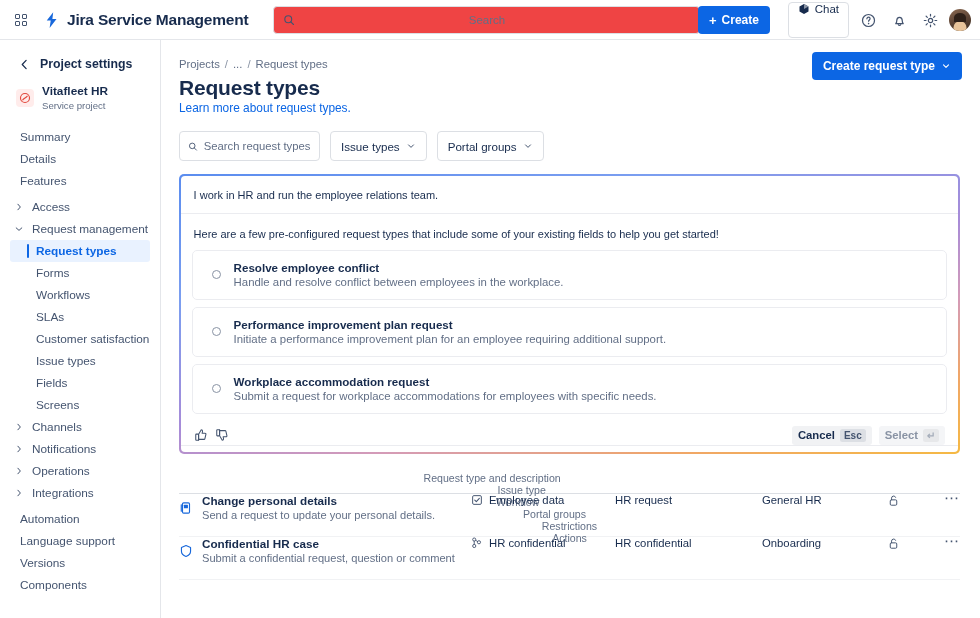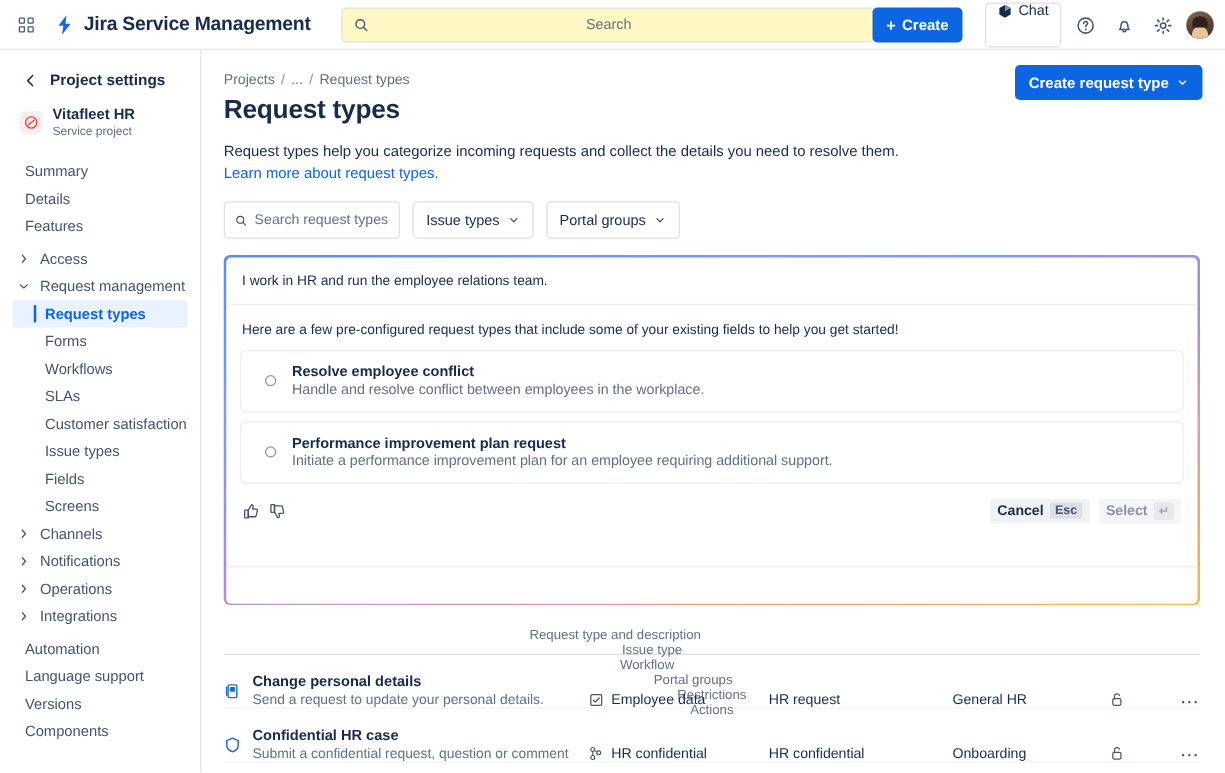--- a/index.html
+++ b/index.html
@@ -24,21 +24,21 @@
   .grid-dots { display:grid; grid-template-columns:repeat(2,5px); grid-template-rows:repeat(2,5px); gap:2px; }
   .grid-dots i { display:block; width:5px;height:5px; border:1.2px solid #44546f; border-radius:1px; }
   .brand { display:flex; align-items:center; gap:6px; margin-left:11px; cursor:pointer;}
   .brand-logo { width:18px;height:18px; flex:none; }
   .brand-name { font-size:15.5px; font-weight:600; letter-spacing:-0.2px; color:#172b4d; }
 
   .searchbar {
     position:absolute; left:273px; top:6px;
     width:427px; height:28px;
     border:1px solid #dcdfe4; border-radius:4px;
-    background:#fef9c3;
+    background:#ef4444;
     display:flex; align-items:center;
   }
   .searchbar .mag { margin-left:9px; flex:none; }
   .searchbar input {
     border:0; outline:0; background:transparent;
     flex:1; height:100%; font-size:11.5px; font-family:inherit;
     color:#172b4d; text-align:center; padding-right:20px;
   }
   .searchbar input::placeholder { color:#626f86; }
 
@@ -186,21 +186,21 @@
     gap:5px; padding:7px 11px 7px 0; height:30px;
   }
 
   
   .tbl { margin-top:18px; }
   .tbl-head {
     display:flex; align-items:center; height:22px;
     border-bottom:1px solid #dcdfe4; padding-bottom:6px;flex-direction:column;
   }
   .tbl-head div { font-size:10.6px; color:#626f86; font-weight:400; }
-  .tbl-row { display:flex; align-items:flex-end; height:43px; border-bottom:1px solid #f1f2f4; }
+  .tbl-row { display:flex; align-items:flex-start; height:43px; border-bottom:1px solid #f1f2f4; }
   .c-name { width:292px; flex:none; display:flex; align-items:center; gap:9px; }
   .c-issue { width:144px; flex:none; display:flex; align-items:center; gap:6px; font-size:11.3px; color:#172b4d;}
   .c-wf { width:147px; flex:none; font-size:11.3px; color:#172b4d; }
   .c-pg { width:93px; flex:none; font-size:11.3px; color:#172b4d; }
   .c-res { width:77px; flex:none; display:flex; justify-content:center; }
   .c-act { width:40px; flex:none; display:flex; justify-content:center; }
   .rt-title { font-size:11.7px; font-weight:700; color:#172b4d; }
   .rt-desc { font-size:11.1px; color:#626f86; margin-top:2px; }
   .dots { font-size:15px; color:#44546f; letter-spacing:1px; cursor:pointer; line-height:8px;}
 </style>
@@ -391,21 +391,20 @@
 
     <div class="page-title">Request types</div>
 
     <button class="create-rt-btn">
       <span>Create request type</span>
       <svg width="10" height="10" viewBox="0 0 16 16">
         <path d="M4 6.2 8 10.2l4-4" fill="none" stroke="#fff" stroke-width="1.7" stroke-linecap="round" stroke-linejoin="round"></path>
       </svg>
     </button>
 
-    <div class="lede">Request types help you categorize incoming requests and collect the details you need to resolve them.</div>
     <a class="lede-link">Learn more about request types.</a>
 
     <div class="filters">
       <div class="filter-search">
         <svg width="11" height="11" viewBox="0 0 16 16">
           <circle cx="7" cy="7" r="4.6" fill="none" stroke="#44546f" stroke-width="1.5"></circle>
           <line x1="10.4" y1="10.4" x2="14" y2="14" stroke="#44546f" stroke-width="1.5" stroke-linecap="round"></line>
         </svg>
         <input value="" placeholder="Search request types" style="">
       </div>
@@ -434,20 +433,27 @@
               <div>
                 <div class="ai-opt-title">Resolve employee conflict</div>
                 <div class="ai-opt-desc">Handle and resolve conflict between employees in the workplace.</div>
               </div>
             </div>
             <div class="ai-opt">
               <span class="radio"></span>
               <div>
                 <div class="ai-opt-title">Performance improvement plan request</div>
                 <div class="ai-opt-desc">Initiate a performance improvement plan for an employee requiring additional support.</div>
+              </div>
+            </div>
+            <div class="ai-opt">
+              <span class="radio"></span>
+              <div>
+                <div class="ai-opt-title">Workplace accommodation request</div>
+                <div class="ai-opt-desc">Submit a request for workplace accommodations for employees with specific needs.</div>
               </div>
             </div>
           </div>
 
         <div class="ai-actions">
           <div class="feedback">
             <svg class="fb-icon" viewBox="0 0 16 16">
               <path d="M5.3 14V7.2l3-5.2c.9 0 1.5.7 1.5 1.6l-.5 2.4h3.2c.8 0 1.3.7 1.1 1.4l-1.2 5c-.1.4-.5.6-.9.6H5.3z" fill="none" stroke="#44546f" stroke-width="1.2" stroke-linejoin="round"></path>
               <rect x="2" y="7" width="3.2" height="7" rx=".6" fill="none" stroke="#44546f" stroke-width="1.2"></rect>
             </svg>

